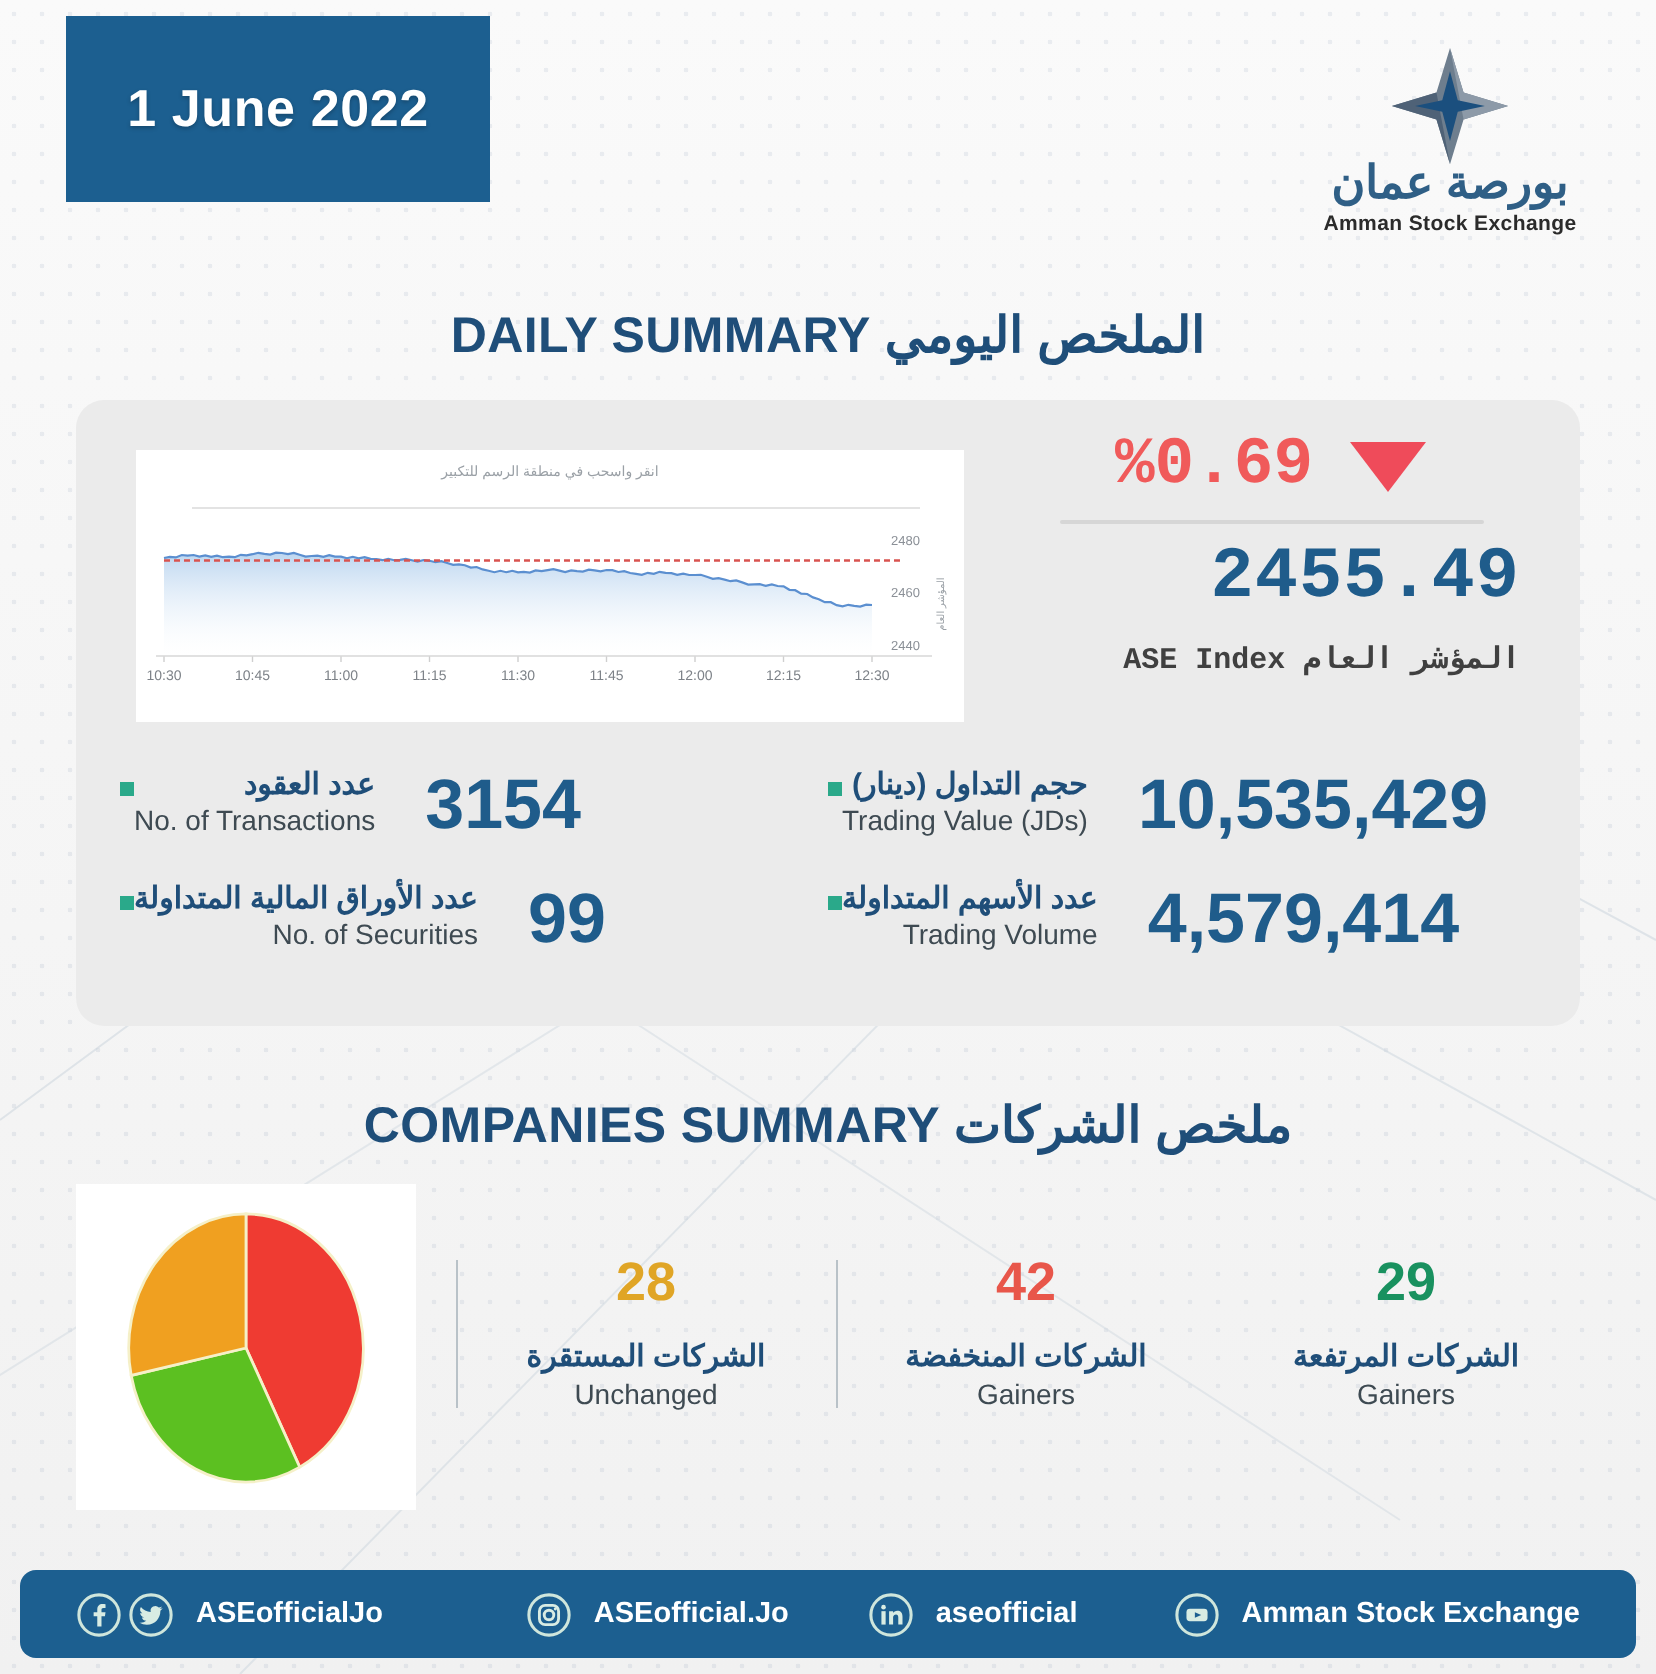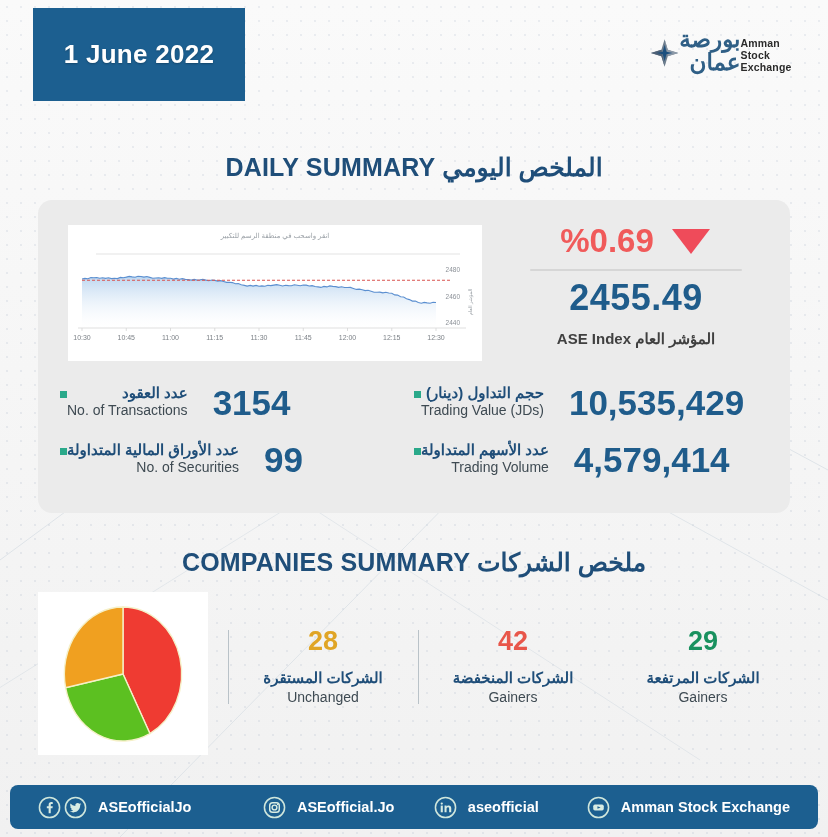--- a/index.html
+++ b/index.html
@@ -26,21 +26,21 @@
   #date-badge{
     position:absolute; left:33px; top:8px; width:212px; height:93px;
     background:#1c5f90; display:flex; align-items:center; justify-content:center;
   }
   #date-badge span{
     color:#fff; font-size:26px; font-weight:bold; letter-spacing:.3px;
     text-shadow:0 1px 2px rgba(0,0,0,.25);
   }
   #logo{
     position:absolute; right:28px; top:22px; width:150px;
-    display:flex; align-items:center;
+    display:flex; flex-direction:column; align-items:center;
   }
   #logo .star{ width:62px; height:62px; }
   #logo .logo-ar{
     font-size:23px; font-weight:bold; color:#2f5f86; line-height:1;
     margin-top:-4px; letter-spacing:.5px; direction:rtl;
   }
   #logo .logo-en{
     font-size:10.5px; font-weight:bold; color:#2b2b2b; margin-top:3px;
     letter-spacing:.2px;
   }
@@ -65,21 +65,21 @@
     position:absolute; left:30px; top:25px; width:414px; height:136px;
     background:#fff;
   }
   #chart-hint{
     text-align:center; font-size:7px; color:#9aa0a6; padding-top:7px; direction:rtl;
   }
   #chart-svg{ display:block; }
 
   
   #index-block{
-    position:absolute; right:30px; top:22px; width:248px; text-align:center;
+    position:absolute; right:30px; top:14px; width:248px; text-align:right;font-family:Liberation Mono, monospace;
   }
   #pct-row{
     display:flex; align-items:center; justify-content:center; gap:16px;
   }
   #pct-value{ font-size:33px; font-weight:bold; color:#f05a5a; direction:ltr; }
   #pct-arrow{ width:42px; height:30px; }
   #index-divider{
     height:2px; background:#d6d6d6; margin:9px 18px 6px 18px; border-radius:2px;
   }
   #index-value{ font-size:36px; font-weight:bold; color:#1f5c8b; letter-spacing:.5px; }

